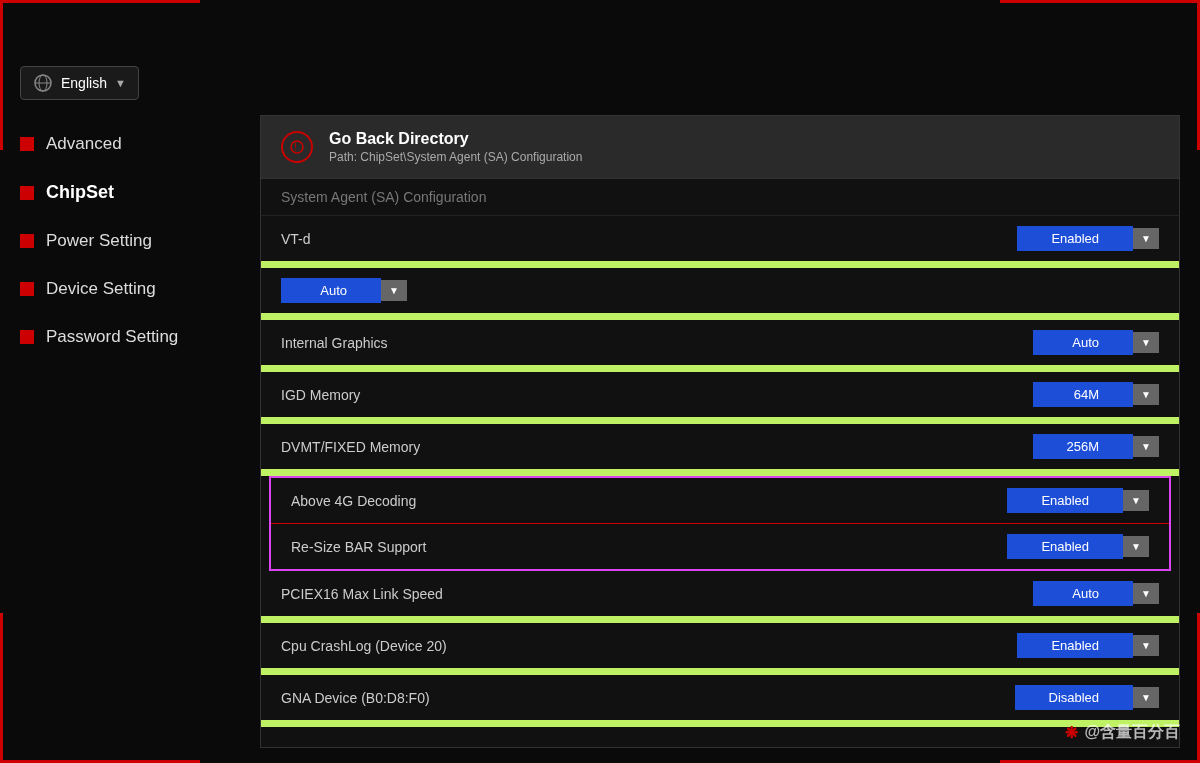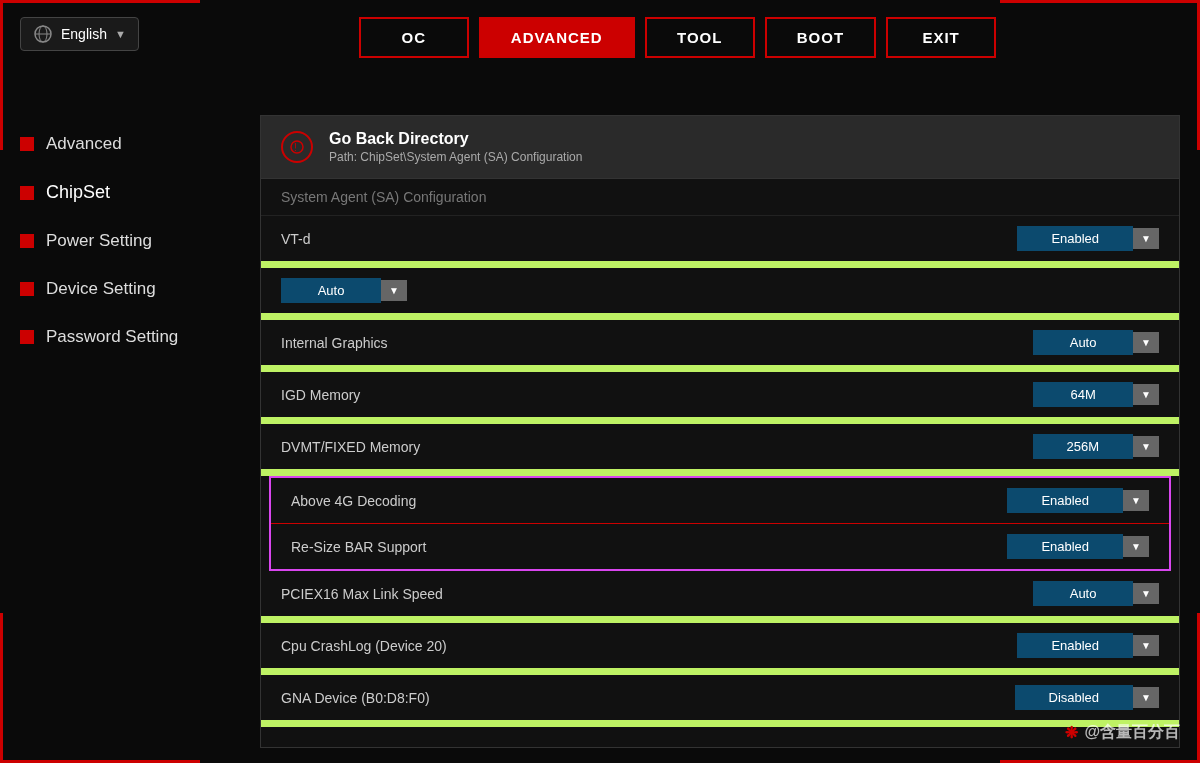--- a/index.html
+++ b/index.html
@@ -48,22 +48,22 @@
       border-bottom: 3px solid #cc0000;
       border-right: 3px solid #cc0000;
     }
 
     
     .top-bar {
       position: absolute;
       top: 0; left: 0; right: 0;
       height: 100px;
       display: flex;
-      align-items: flex-start;
-      padding: 17px 20px;
+      align-items: flex-end;
+      padding: 0 20px;
     }
 
     .lang-selector {
       display: flex;
       align-items: center;
       background: #1a1a1a;
       border: 1px solid #444;
       border-radius: 4px;
       padding: 6px 12px;
       cursor: pointer;
@@ -132,21 +132,21 @@
     .sidebar-item .label {
       color: #ddd;
       font-size: 17px;
       font-weight: 500;
     }
     .sidebar-item .label.active {
       color: #fff;
       font-weight: bold;
     }
     .sidebar-item.bold-item .label {
-      font-weight: normal;
+      font-weight: bold;
       color: #fff;
       font-size: 18px;
     }
 
     
     .go-back-row {
       display: flex;
       align-items: center;
       gap: 16px;
       background: #2a2a2a;
@@ -201,26 +201,26 @@
       font-size: 14px;
     }
 
     .setting-value {
       display: flex;
       align-items: center;
       gap: 0;
     }
 
     .value-box {
-      background: #0c4a6e;
+      background: #1d4ed8;
       color: #fff;
       font-size: 13px;
       padding: 5px 34px;
       min-width: 100px;
-      text-align: center;
+      text-align: right;
     }
 
     .dropdown-arrow {
       background: #666;
       color: #fff;
       padding: 5px 8px;
       font-size: 10px;
       cursor: pointer;
       display: flex;
       align-items: center;
@@ -280,27 +280,20 @@
   <div class="lang-selector">
     <svg width="20" height="20" viewBox="0 0 20 20">
       <circle cx="10" cy="10" r="8" fill="none" stroke="#888" stroke-width="1.5"></circle>
       <ellipse cx="10" cy="10" rx="4" ry="8" fill="none" stroke="#888" stroke-width="1"></ellipse>
       <line x1="2" y1="10" x2="18" y2="10" stroke="#888" stroke-width="1"></line>
     </svg>
     <span>English</span>
     <span style="color:#aaa;font-size:11px;">▼</span>
   </div>
 
-  <div class="nav-tabs" id="nav-tabs-container">
-      <div class="nav-tab">OC</div>
-      <div class="nav-tab active">ADVANCED</div>
-      <div class="nav-tab">TOOL</div>
-      <div class="nav-tab">Boot</div>
-      <div class="nav-tab">EXIT</div>
-    </div>
 </div>
 
 <div class="main-layout">
 
   <div class="sidebar" id="sidebar-container">
       <div class="sidebar-item">
         <div class="red-square"></div>
         <span class="label">Advanced</span>
       </div>
       <div class="sidebar-item bold-item">

